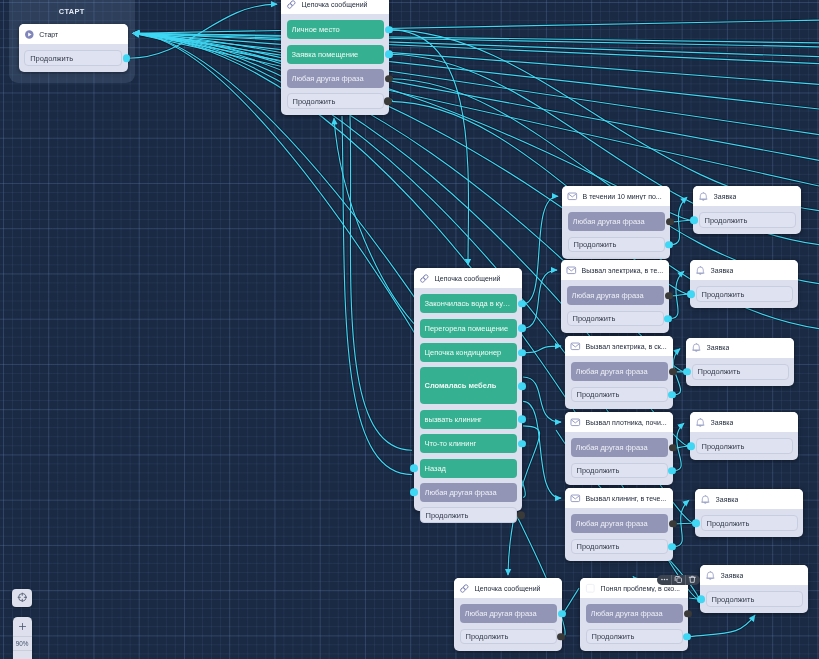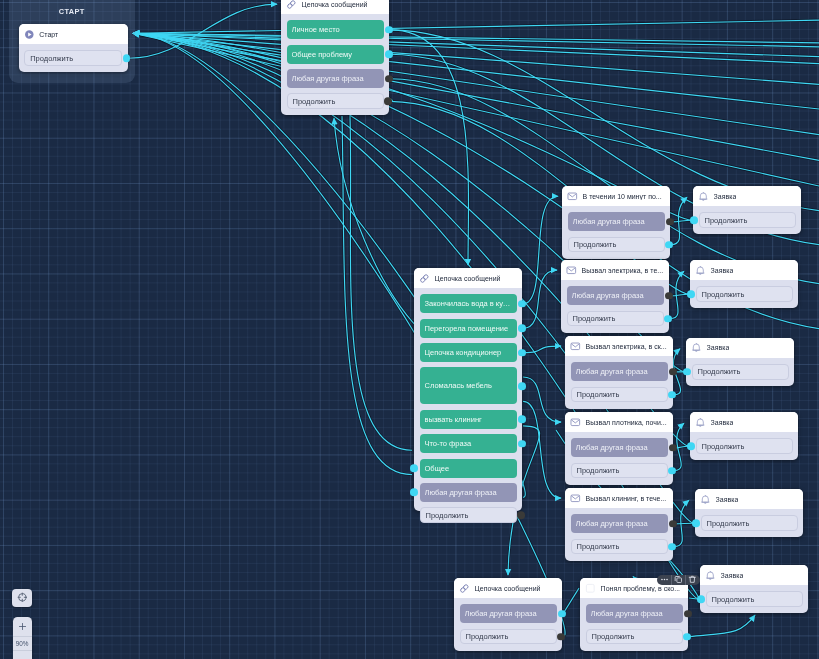--- a/index.html
+++ b/index.html
@@ -194,21 +194,21 @@
           </svg>
         </span>
         <span class="node-title" data-name="node-title">Цепочка сообщений</span>
       </div>
 <div class="node-body" data-name="node-body">
 <div class="row green" data-name="node-row" style="height:19.1px;">
           <span data-name="row-label">Личное место</span>
           <span class="handle h-cyan" data-name="output-handle" style="right:-9.3px;top:50%;transform:translateY(-50%);"></span>
         </div>
 <div class="row green" data-name="node-row" style="height:19.1px;">
-          <span data-name="row-label">Общее проблему</span>
+          <span data-name="row-label">Заявка помещение</span>
           <span class="handle h-cyan" data-name="output-handle" style="right:-9.3px;top:50%;transform:translateY(-50%);"></span>
         </div>
 <div class="row purple" data-name="node-row" style="height:19.1px;">
           <span data-name="row-label">Любая другая фраза</span>
           <span class="handle h-dark" data-name="output-handle" style="right:-9.3px;top:50%;transform:translateY(-50%);"></span>
         </div>
 <div class="row default" data-name="node-row" style="height:15.8px;">
           <span data-name="row-label">Продолжить</span>
           <span class="handle h-dark" data-name="output-handle" style="right:-9.3px;top:50%;transform:translateY(-50%);"></span>
         </div>
@@ -232,34 +232,34 @@
           <span class="handle h-cyan" data-name="output-handle" style="right:-9.3px;top:50%;transform:translateY(-50%);"></span>
         </div>
 <div class="row green" data-name="node-row" style="height:19.1px;">
           <span data-name="row-label">Перегорела помещение</span>
           <span class="handle h-cyan" data-name="output-handle" style="right:-9.3px;top:50%;transform:translateY(-50%);"></span>
         </div>
 <div class="row green" data-name="node-row" style="height:19.1px;">
           <span data-name="row-label">Цепочка кондиционер</span>
           <span class="handle h-cyan" data-name="output-handle" style="right:-9.3px;top:50%;transform:translateY(-50%);"></span>
         </div>
-<div class="row green" data-name="node-row" style="height:37px;">
+<div class="row green" data-name="node-row" style="height:37px;font-weight:bold;">
           <span data-name="row-label">Сломалась мебель</span>
           <span class="handle h-cyan" data-name="output-handle" style="right:-9.3px;top:50%;transform:translateY(-50%);"></span>
         </div>
 <div class="row green" data-name="node-row" style="height:19.1px;">
           <span data-name="row-label">вызвать клининг</span>
           <span class="handle h-cyan" data-name="output-handle" style="right:-9.3px;top:50%;transform:translateY(-50%);"></span>
         </div>
 <div class="row green" data-name="node-row" style="height:19.1px;">
-          <span data-name="row-label">Что-то фраза</span>
-          <span class="handle h-cyan" data-name="output-handle" style="right:-9.3px;top:50%;transform:translateY(-50%);"></span>
-        </div>
-<div class="row green" data-name="node-row" style="height:19.1px;">
-          <span data-name="row-label">Общее</span>
+          <span data-name="row-label">Что-то клининг</span>
+          <span class="handle h-cyan" data-name="output-handle" style="right:-9.3px;top:50%;transform:translateY(-50%);"></span>
+        </div>
+<div class="row green" data-name="node-row" style="height:19.1px;">
+          <span data-name="row-label">Назад</span>
           <span class="handle h-cyan" data-name="input-handle" style="left:-9.3px;top:50%;transform:translateY(-50%);"></span>
         </div>
 <div class="row purple" data-name="node-row" style="height:19.1px;">
           <span data-name="row-label">Любая другая фраза</span>
           <span class="handle h-cyan" data-name="input-handle" style="left:-9.3px;top:50%;transform:translateY(-50%);"></span>
         </div>
 <div class="row default" data-name="node-row" style="height:15.8px;">
           <span data-name="row-label">Продолжить</span>
           <span class="handle h-dark" data-name="output-handle" style="right:-9.3px;top:50%;transform:translateY(-50%);"></span>
         </div>

